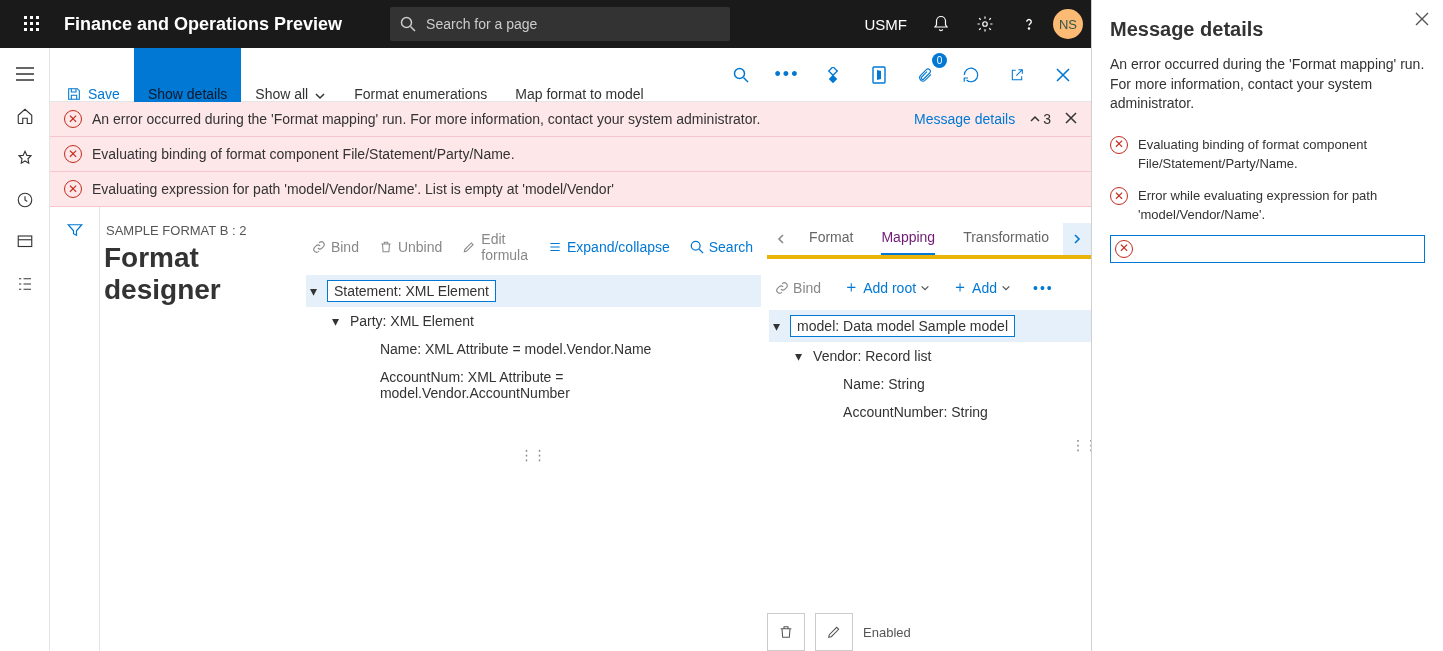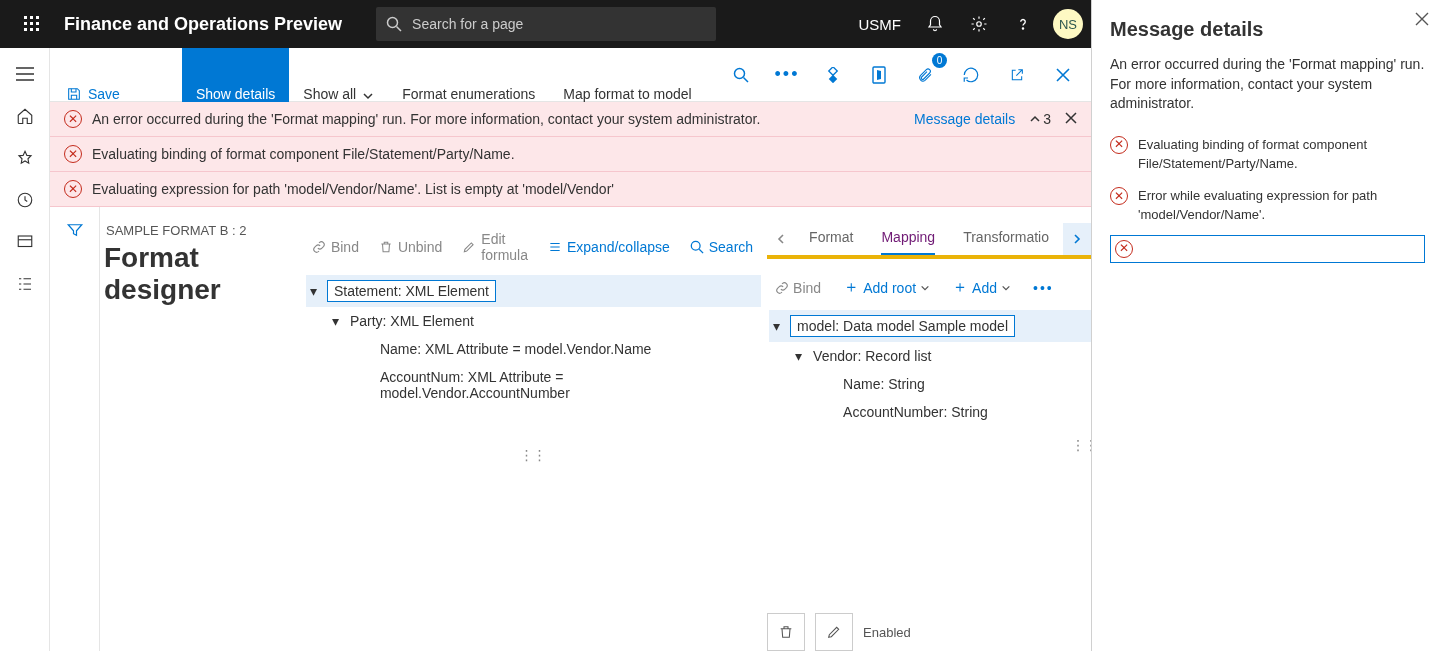--- a/index.html
+++ b/index.html
@@ -19,35 +19,35 @@
     background: #1a1a1a;
     color: #fff;
     display: flex;
     align-items: center;
     padding: 0 8px;
     width: 1091px; 
   }
   .topbar .waffle { width: 48px; display:flex; align-items:center; justify-content:center; font-size:18px;}
   .brand { font-size: 18px; font-weight: 600; padding-left: 8px; white-space: nowrap;}
   .search {
-    margin-left: 34px;
+    margin-left: 48px;
     background: #333;
     border-radius: 2px;
     height: 34px;
     width: 340px;
     display:flex;
     align-items:center;
     padding: 0 10px;
     color: #ccc;
   }
   .search svg { margin-right: 10px; }
   .top-right { margin-left:auto; display:flex; align-items:center; gap: 4px;}
   .top-right .entity { font-size: 15px; padding: 0 10px; }
   .icon-btn { width:40px; height:40px; display:flex; align-items:center; justify-content:center; color:#fff; }
-  .avatar { width:30px; height:30px; border-radius:50%; background:#fef9c3; color:#2d574f; display:flex; align-items:center; justify-content:center; font-size:13px; margin-left:6px;}
+  .avatar { width:30px; height:30px; border-radius:50%; background:#fdba74; color:#2d574f; display:flex; align-items:center; justify-content:center; font-size:13px; }
   
   
   .leftrail {
     position:absolute;
     top:48px; left:0;
     width:50px;
     height: calc(651px - 48px);
     background:#fff;
     border-right:1px solid #e5e5e5;
     display:flex;
@@ -71,21 +71,21 @@
   .actionbar {
     height: 54px;
     border-bottom: 1px solid #e5e5e5;
     display:flex;
     align-items:center;
     padding: 0 0 0 16px;
     gap: 0;
   }
   .actionbar .ab-item { padding: 0 14px; height: 54px; display:flex; align-items:flex-end; cursor:pointer; gap:6px; font-size:14px;}
   .actionbar .ab-item.save { color:#0078d4; font-weight:400; padding-left:0;}
-  .actionbar .ab-item.show { background:#0078d4; color:#ffffff;margin-left:48px; }
+  .actionbar .ab-item.show { background:#0078d4; color:#0f172a; }
   .actionbar .ab-right { margin-left:auto; display:flex; align-items:center; gap: 10px; padding-right:10px;}
   .ab-right .sq { width:36px; height:36px; display:flex; align-items:center; justify-content:center;}
   .pill { position:relative;}
   .pill-badge { position:absolute; top:-4px; right:-4px; background:#0078d4; color:#fff; border-radius:50%; width:15px; height:15px; font-size:10px; display:flex; align-items:center; justify-content:center;}
   
   
   .banners { background:#fde7e9; border-bottom:1px solid #f6c6cd;}
   .banner { display:flex; align-items:center; padding: 8px 14px; border-bottom:1px solid #f6c6cd; gap:10px;}
   .banner:last-child { border-bottom:none;}
   .err-circle { width:18px; height:18px; border:1.5px solid #c42b1c; border-radius:50%; color:#c42b1c; display:flex; align-items:center; justify-content:center; font-size:12px; flex:0 0 auto;}

